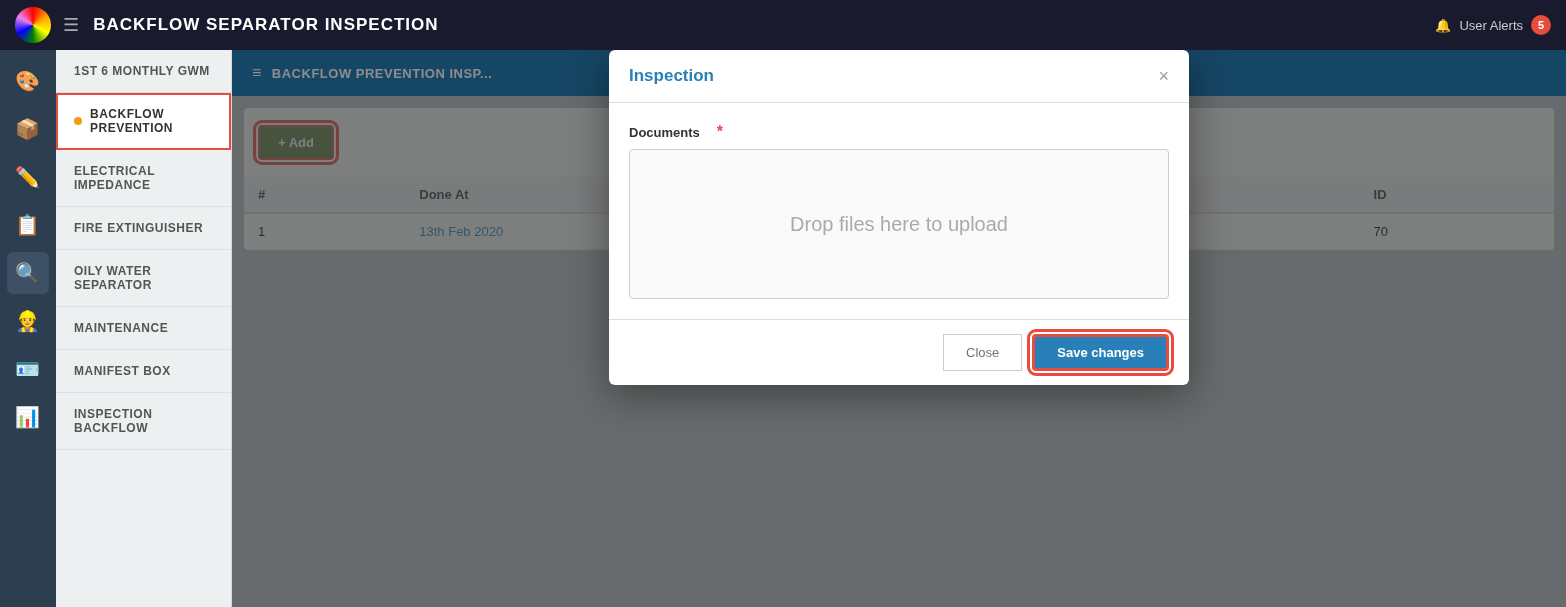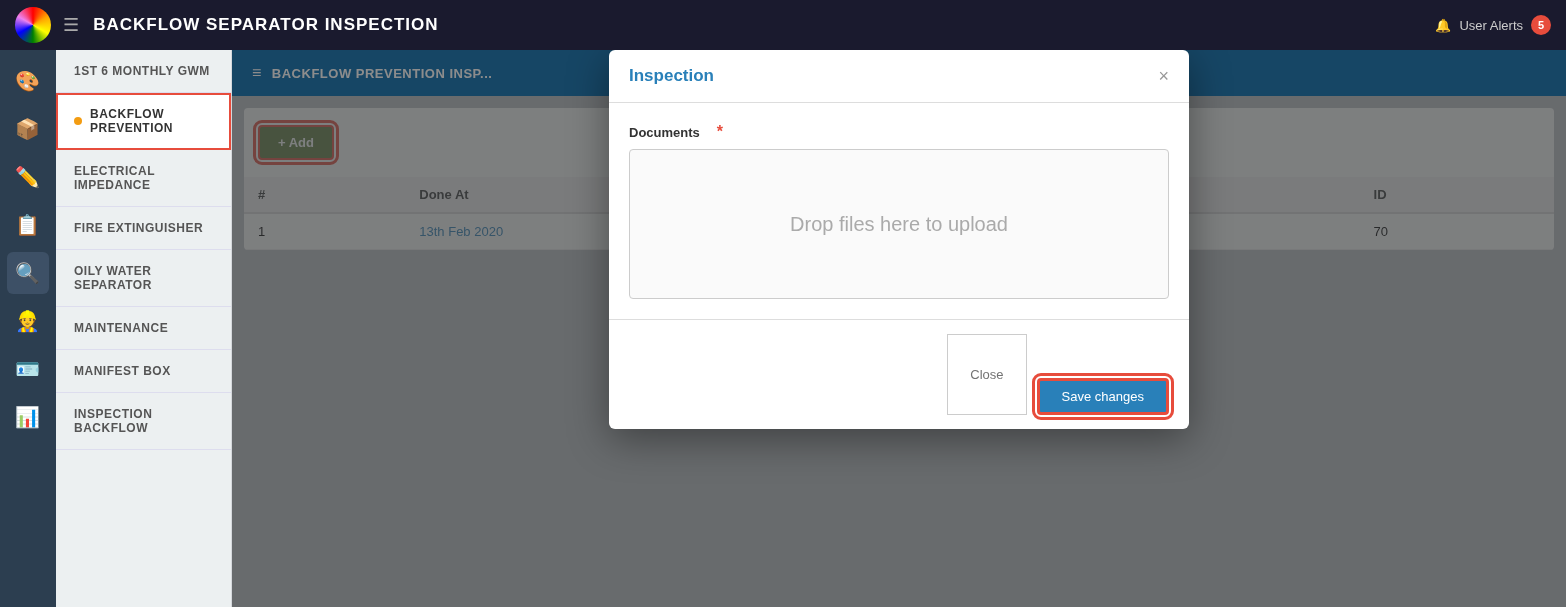--- a/index.html
+++ b/index.html
@@ -265,26 +265,25 @@
       font-size: 13px;
       cursor: pointer;
       color: #737373;
     }
     .btn-save {
       padding: 8px 22px;
       background: #2980b9;
       border: 3px solid #e74c3c;
       border-radius: 4px;
       font-size: 13px;
-      font-weight: 400;
+      font-weight: 700;
       cursor: pointer;
       color: #fff;
       outline: 3px solid #e74c3c;
       outline-offset: 2px;
-      margin-top: 44px;
     }
   </style>
 </head>
 <body>
 
 <div class="top-bar">
   <div class="top-bar-logo"></div>
   <span class="top-bar-menu-icon">☰</span>
   <span class="top-bar-title">BACKFLOW SEPARATOR INSPECTION</span>
   <div class="top-bar-right">

